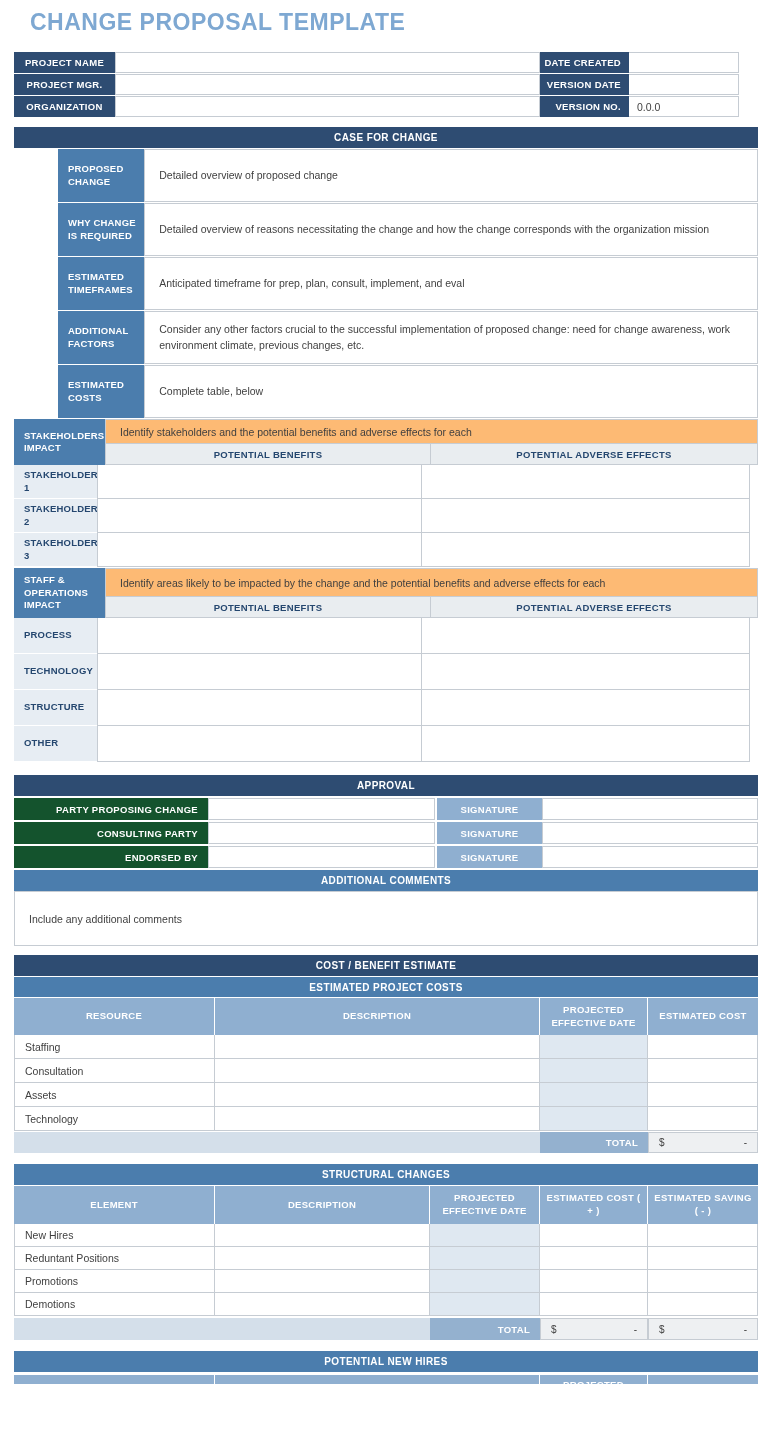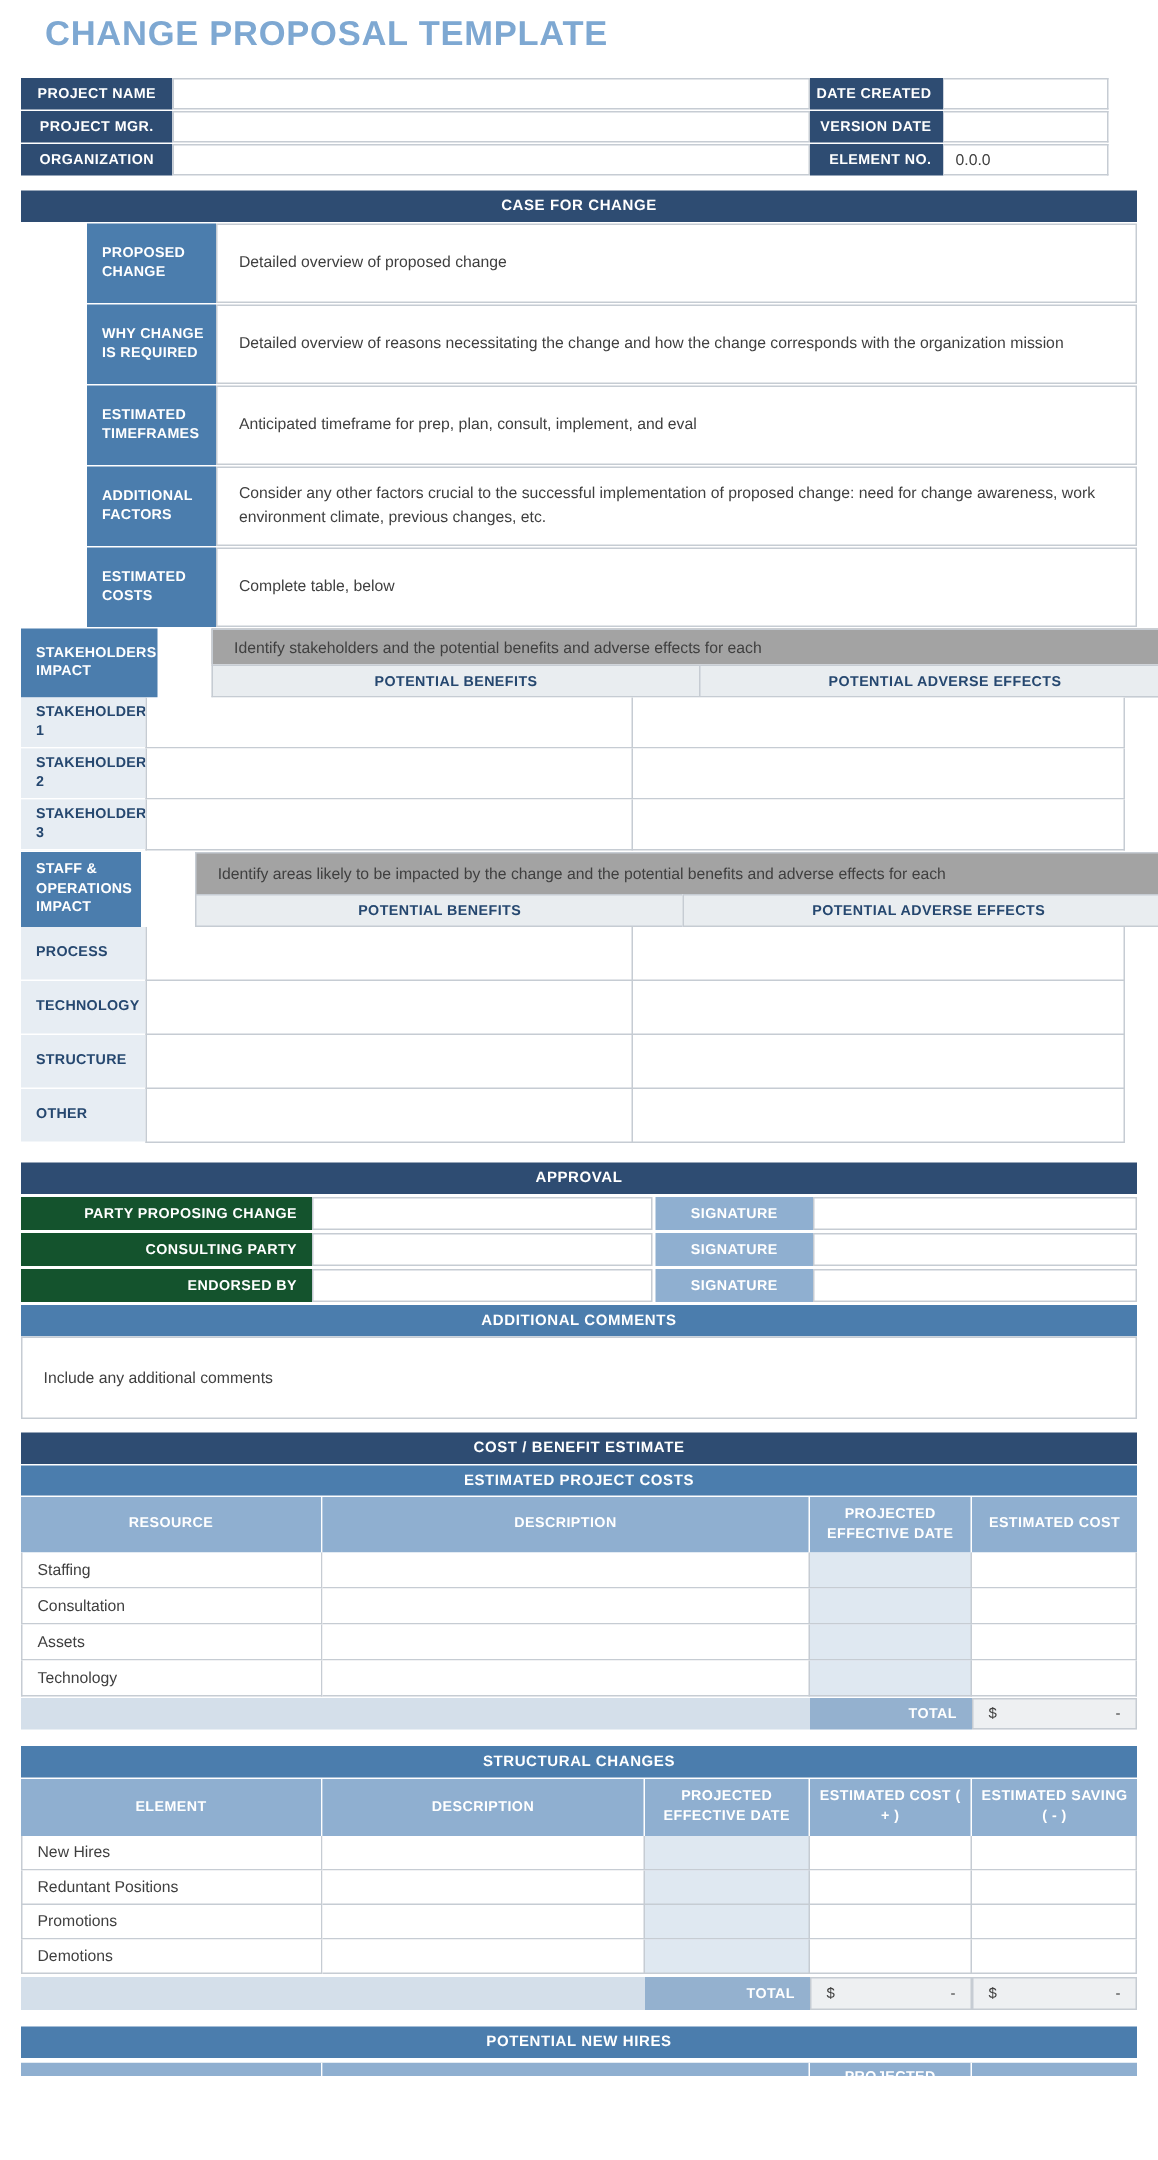--- a/index.html
+++ b/index.html
@@ -39,24 +39,24 @@
   .cfc-band { margin-top:10px; }
   .cfc-row { display:flex; margin-top:1px; height:53px;padding-left:44px; }
   .cfc-label { width:91px; background:#4b7dad; color:#fff; font-weight:bold;
                font-size:9.5px; line-height:1.3; letter-spacing:.2px;
                display:flex; align-items:center; padding:4px 6px 4px 10px; }
   .cfc-content { width:653px; background:#fff; border:1px solid #c6ccd3;
                  display:flex; align-items:center; padding:4px 14px;
                  font-size:10.5px; color:#3f3f3f; line-height:1.45; }
 
   
-  .impact-head { display:flex; margin-top:1px;gap:36px; }
+  .impact-head { display:flex; margin-top:1px; }
   .impact-head .cfc-label { height:auto; }
   .impact-head-right { width:653px; }
-  .instruction { background:#a3a3a3; border:1px solid #c6ccd3; border-bottom:none;
+  .instruction { background:#fdba74; border:1px solid #c6ccd3; border-bottom:none;
                  display:flex; align-items:center; padding:0 14px;
                  font-size:10.5px; color:#3f3f3f; }
   .instr-a { height:24px; } .instr-b { height:28px; }
   .subheader { display:flex; height:22px; }
   .sub-col { background:#e9edf0; border:1px solid #c6ccd3; color:#25476f;
              font-weight:bold; font-size:9.5px; letter-spacing:.3px;
              display:flex; align-items:center; justify-content:center; }
   .sub-col.benefits { width:325px; border-right:none; }
   .sub-col.adverse  { width:328px; }
   .pale-row { display:flex; }
@@ -133,21 +133,21 @@
     </div>
     <div class="info-row">
       <div class="info-label l">PROJECT MGR.</div>
       <div class="info-value l"></div>
       <div class="info-label r">VERSION DATE</div>
       <div class="info-value r"></div>
     </div>
     <div class="info-row">
       <div class="info-label l">ORGANIZATION</div>
       <div class="info-value l"></div>
-      <div class="info-label r">ELEMENT NO.</div>
+      <div class="info-label r">VERSION NO.</div>
       <div class="info-value r">0.0.0</div>
     </div>
   </div>
 
   <div class="band navy cfc-band">CASE FOR CHANGE</div>
 
   <div class="cfc-row">
     <div class="cfc-label">PROPOSED CHANGE</div>
     <div class="cfc-content">Detailed overview of proposed change</div>
   </div>

